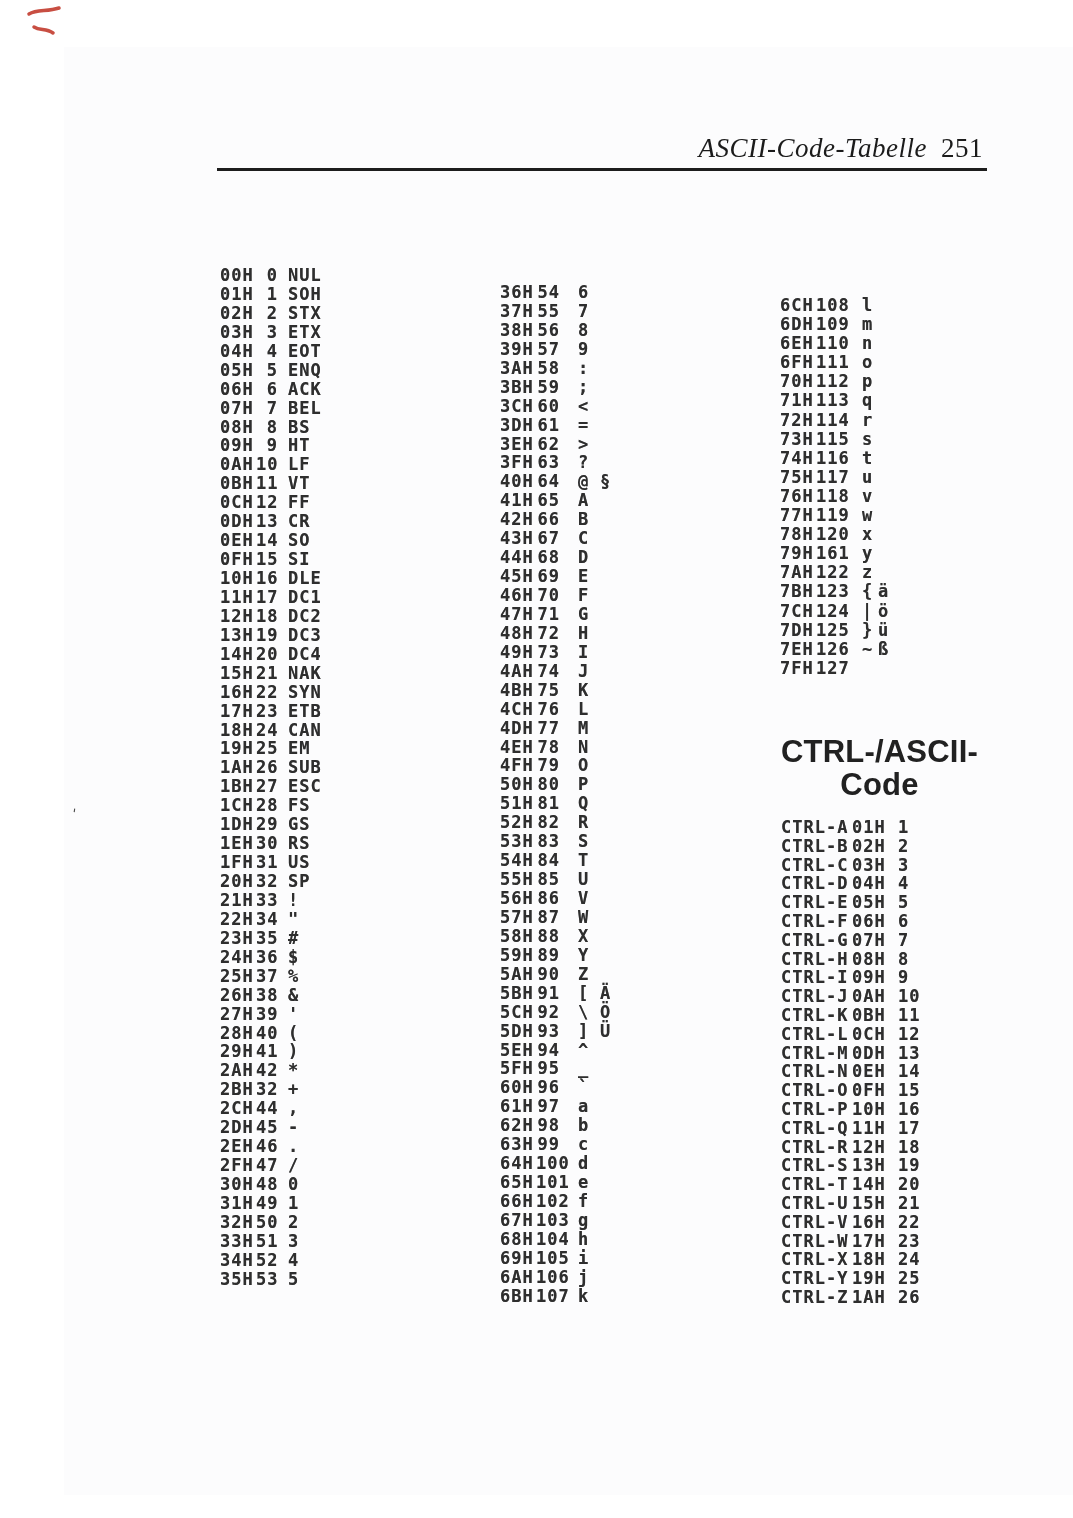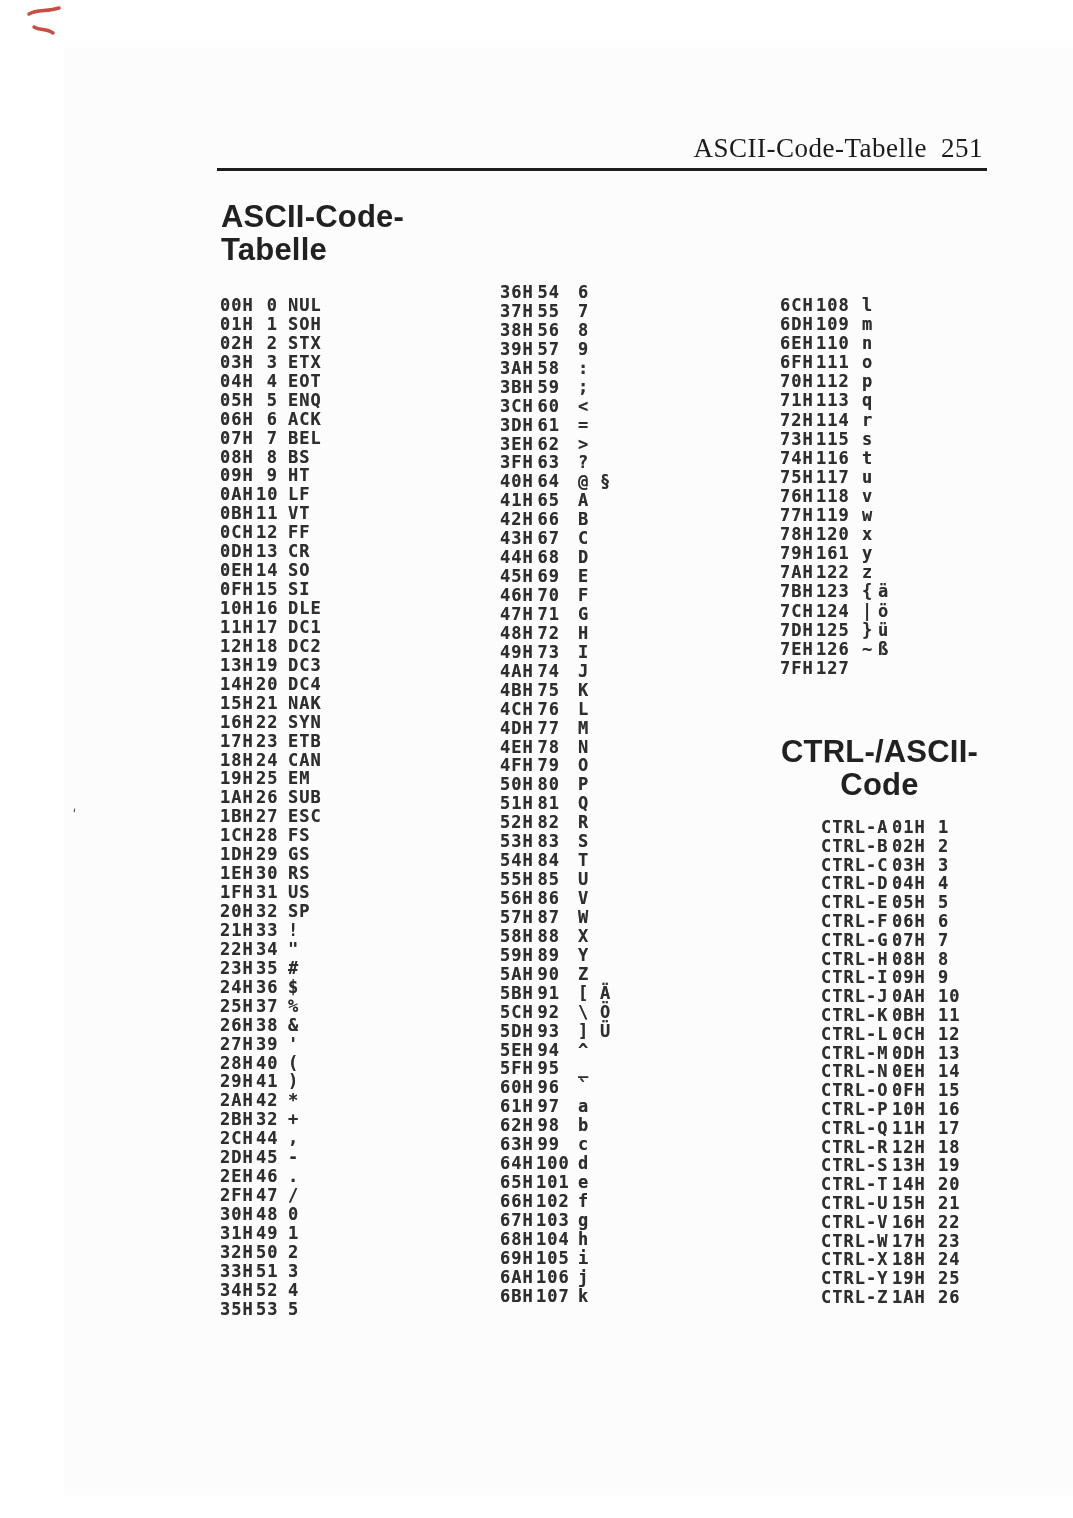--- a/index.html
+++ b/index.html
@@ -4,38 +4,38 @@
 <style>
   html,body{margin:0;padding:0;background:#ffffff;}
   #page{position:relative;width:1073px;height:1518px;background:#ffffff;overflow:hidden;
         font-family:"DejaVu Sans Mono",monospace;}
   .tint{position:absolute;left:64px;top:47px;width:1009px;height:1448px;background:#fcfcfd;}
 
   
   .running-head{position:absolute;top:133px;right:90px;text-align:right;white-space:nowrap;
     font-family:"Liberation Serif","DejaVu Serif",serif;font-size:27px;color:#1b1b1b;
     letter-spacing:0.5px;}
-  .running-head .rt{margin-top:24px;}
+  .running-head .rt{font-style:italic;margin-top:24px;}
   .running-head .pn{font-style:normal;margin-left:14px;text-align:right;}
   .rule{position:absolute;left:217px;top:168px;width:770px;height:3px;background:#1d1d1d;}
 
   
   .big-title{position:absolute;font-family:"Liberation Sans","DejaVu Sans",sans-serif;
     font-weight:bold;font-size:31px;line-height:33px;color:#212121;letter-spacing:0.2px;
     white-space:nowrap;}
   #main-title{left:221px;top:200px;}
   #ctrl-title{left:781px;top:735px;text-align:center;}
 
   
   .tcol{position:absolute;font-size:17px;font-weight:bold;color:#2e2e2e;
     letter-spacing:1px;text-shadow:0 0 0.5px rgba(46,46,46,0.55);}
-  #ascii-col-0{left:220px;top:296px;}
+  #ascii-col-0{left:220px;top:266px;}
   #ascii-col-1{left:500px;top:283px;}
   #ascii-col-2{left:780px;top:296px;}
-  #ctrl-col{left:781px;top:818px;margin-left:40px;}
+  #ctrl-col{left:781px;top:818px;}
   .row{display:flex;height:18.95px;line-height:18.95px;white-space:pre;}
   #ascii-col-2 .row{height:19.1px;line-height:19.1px;}
   #ctrl-col .row{height:18.8px;line-height:18.8px;}
   .hex{display:inline-block;width:36px;text-align:left;}
   .dec{display:inline-block;width:22px;text-align:right;}
   #ascii-col-1 .dec{width:24px;}
   #ascii-col-2 .dec{width:32px;text-align:right;}
   .chr{display:inline-block;margin-left:10px;}
   #ascii-col-1 .chr{margin-left:18px;width:22px;}
   #ascii-col-2 .chr{margin-left:14px;width:16px;}
@@ -60,24 +60,20 @@
     <path d="M8,23 C14,27 20,24 27,29" fill="none" stroke="#c23b2e" stroke-width="3.5" stroke-linecap="round" opacity="0.9"></path>
   </svg>
 
   <div class="stray-mark">'</div>
 
   <div class="running-head">
     <span class="rt">ASCII-Code-Tabelle</span><span class="pn">251</span>
   </div>
   <div class="rule"></div>
 
-  <div id="main-title" class="big-title">
-    <div>ASCII-Code-</div>
-    <div>Tabelle</div>
-  </div>
 
   <div id="ascii-col-0" class="tcol">
       <div class="row"><span class="hex">00H</span><span class="dec">0</span><span class="chr">NUL</span></div>
       <div class="row"><span class="hex">01H</span><span class="dec">1</span><span class="chr">SOH</span></div>
       <div class="row"><span class="hex">02H</span><span class="dec">2</span><span class="chr">STX</span></div>
       <div class="row"><span class="hex">03H</span><span class="dec">3</span><span class="chr">ETX</span></div>
       <div class="row"><span class="hex">04H</span><span class="dec">4</span><span class="chr">EOT</span></div>
       <div class="row"><span class="hex">05H</span><span class="dec">5</span><span class="chr">ENQ</span></div>
       <div class="row"><span class="hex">06H</span><span class="dec">6</span><span class="chr">ACK</span></div>
       <div class="row"><span class="hex">07H</span><span class="dec">7</span><span class="chr">BEL</span></div>

